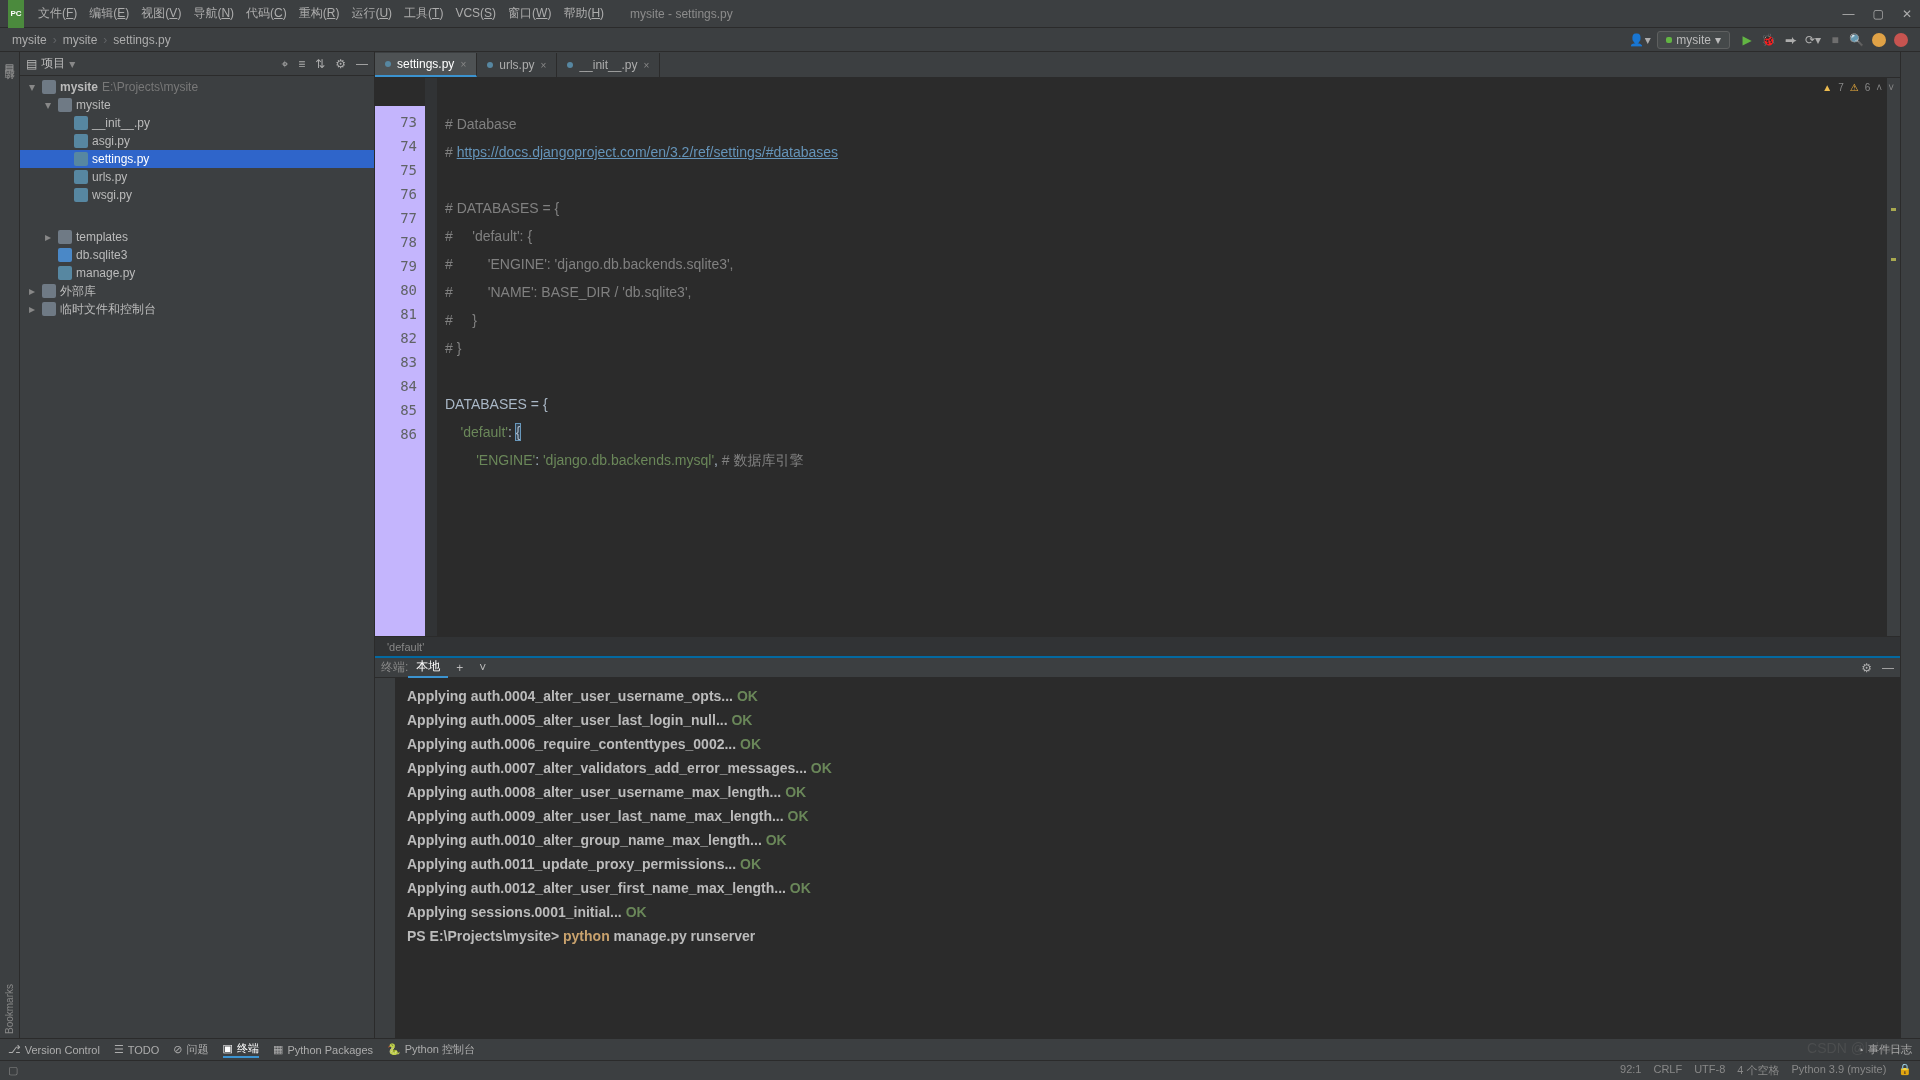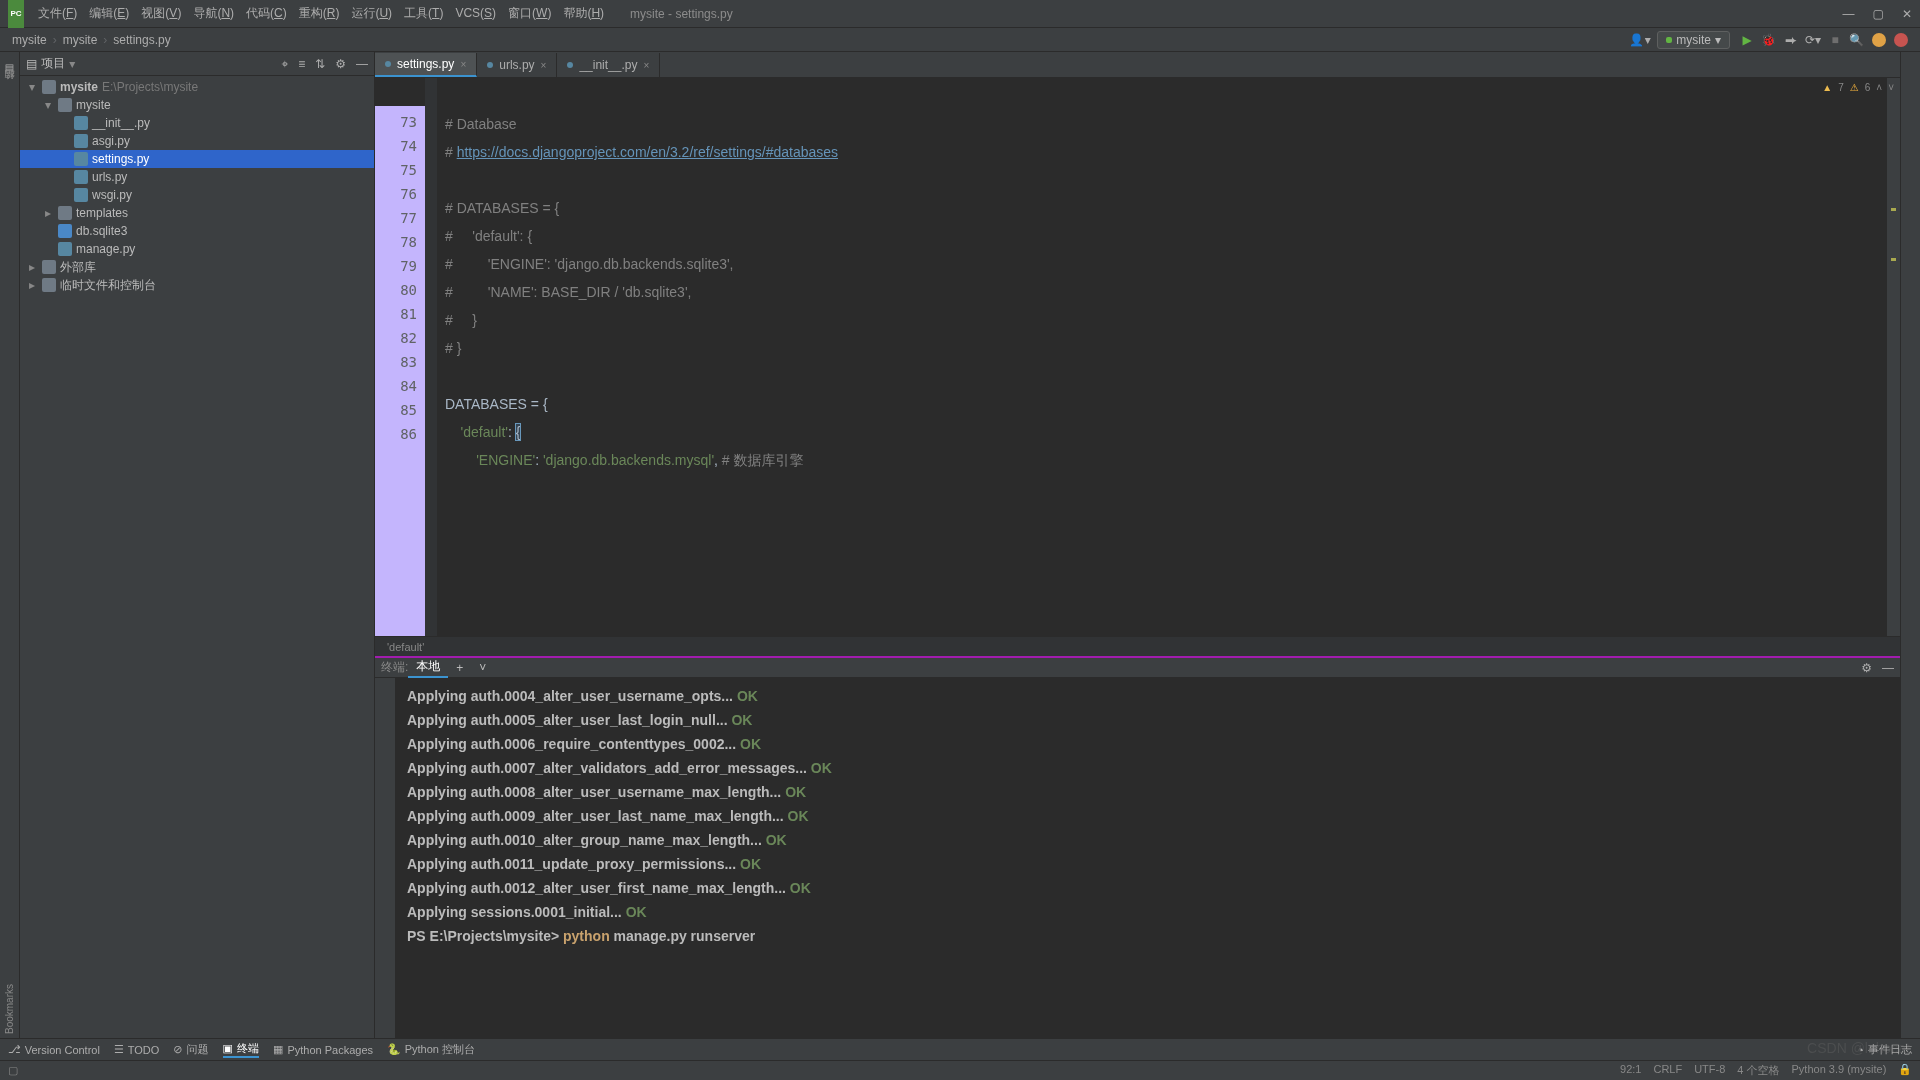--- a/index.html
+++ b/index.html
@@ -49,21 +49,21 @@
 .code { flex:1; padding:4px 0 4px 8px; font-family:Consolas,monospace; font-size:14px; line-height:28px; white-space:pre; overflow:hidden; color:#a9b7c6; }
 .c-com { color:#808080; }
 .c-link { color:#6594b9; text-decoration:underline; }
 .c-str { color:#6a8759; }
 .c-op { color:#a9b7c6; }
 .c-cur { background:#43698d66; outline:1px solid #6897bb; }
 .editor-status { position:absolute; top:4px; right:6px; display:flex; gap:6px; align-items:center; font-size:10px; color:#888; }
 .warn-tri { color:#ecbb4f; }
 .err-badge { color:#f2b13c; }
 .breadcrumb-editor { height:20px; background:#313335; border-top:1px solid #2b2b2b; padding-left:12px; color:#888; display:flex; align-items:center; font-size:11px; }
-.term-panel { height:382px; background:#2b2b2b; display:flex; flex-direction:column; border-top:2px solid #a21caf; }
+.term-panel { height:382px; background:#2b2b2b; display:flex; flex-direction:column; border-top:2px solid #0369a1; }
 .term-tabs { height:20px; background:#3c3f41; display:flex; align-items:center; padding:0 6px; border-bottom:1px solid #2b2b2b; }
 .term-tab { padding:0 8px; height:20px; display:flex; align-items:center; cursor:pointer; }
 .term-tab.active { border-bottom:2px solid #3b93d0; color:#fff; }
 .term-tabs .icons { margin-left:auto; display:flex; gap:10px; color:#adadad; }
 .term-body { flex:1; display:flex; }
 .term-gutter { width:20px; background:#3c3f41; }
 .term-out { flex:1; padding:6px 12px; font-family:Consolas,monospace; font-size:14px; line-height:24px; color:#bbb; overflow:auto;font-weight:bold; }
 .ok { color:#6a8759; }
 .ps { color:#bbb; }
 .cmd-py { color:#c9a26d; }
@@ -150,21 +150,21 @@
           <span class="ficon ico-dir"></span>
           <b>mysite</b>
           <span class="hint">E:\Projects\mysite</span>
         </div>
         <div class="tree-row" style="padding-left: 22px;"><span class="arrow down"></span><span class="ficon ico-dir"></span>mysite</div>
         <div class="tree-row" style="padding-left: 38px;"><span class="arrow"></span><span class="ficon ico-py"></span>__init__.py</div>
         <div class="tree-row" style="padding-left: 38px;"><span class="arrow"></span><span class="ficon ico-py"></span>asgi.py</div>
         <div class="tree-row selected" style="padding-left: 38px;"><span class="arrow"></span><span class="ficon ico-py"></span>settings.py</div>
         <div class="tree-row" style="padding-left: 38px;"><span class="arrow"></span><span class="ficon ico-py"></span>urls.py</div>
         <div class="tree-row" style="padding-left: 38px;"><span class="arrow"></span><span class="ficon ico-py"></span>wsgi.py</div>
-        <div class="tree-row" style="padding-left: 22px;"><span class="arrow right"></span><span class="ficon ico-dir"></span>templates</div>
+        <div class="tree-row" style="padding-left: 22px; margin-top: 24px;"><span class="arrow right"></span><span class="ficon ico-dir"></span>templates</div>
         <div class="tree-row" style="padding-left: 22px;"><span class="arrow"></span><span class="ficon ico-db"></span>db.sqlite3</div>
         <div class="tree-row" style="padding-left: 22px;"><span class="arrow"></span><span class="ficon ico-py"></span>manage.py</div>
         <div class="tree-row" style="padding-left: 6px;"><span class="arrow right"></span><span class="ficon ico-dir"></span>外部库</div>
         <div class="tree-row" style="padding-left: 6px;"><span class="arrow right"></span><span class="ficon ico-dir"></span>临时文件和控制台</div>
       </div>
   </div>
 
   <div class="editor-area">
     <div class="tabs" id="tabs-host">
         <div class="tab active">

